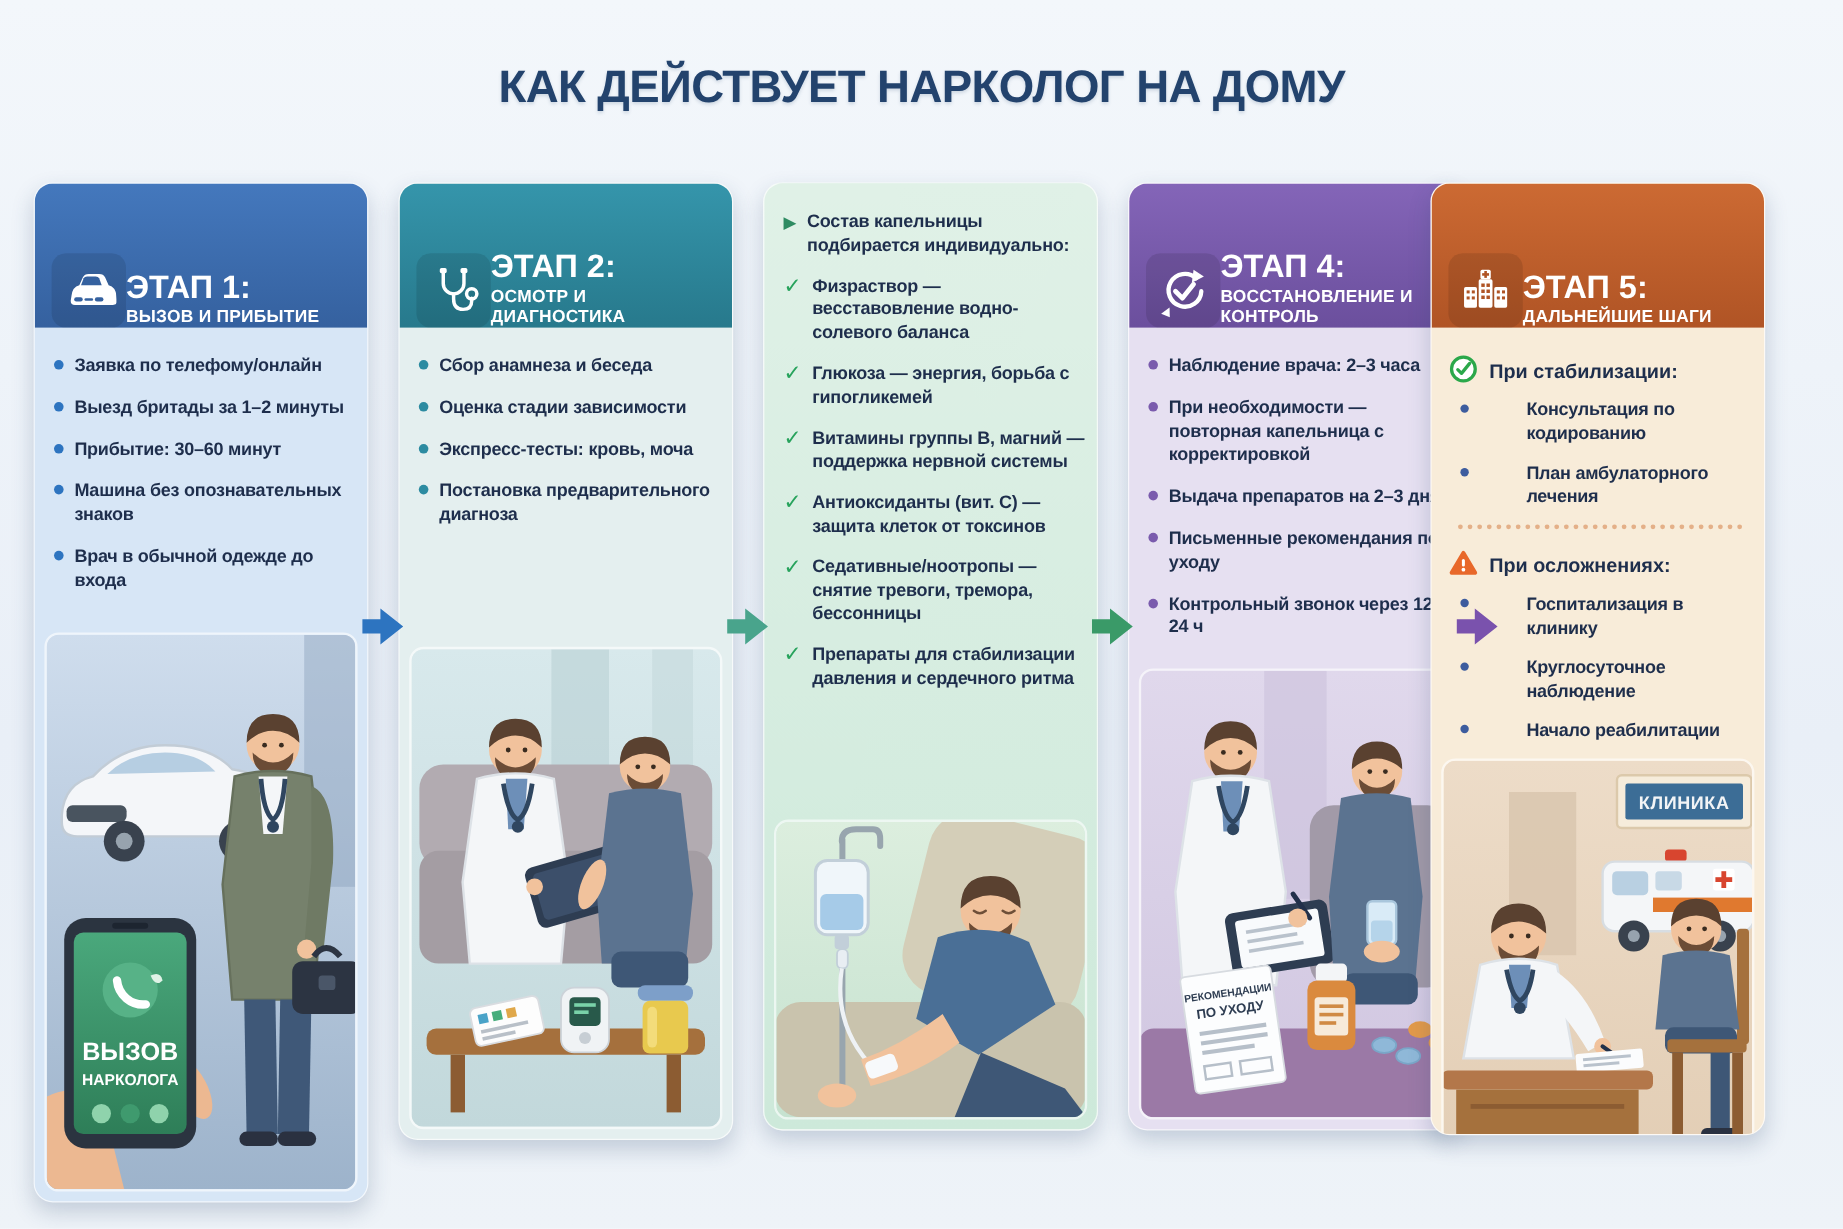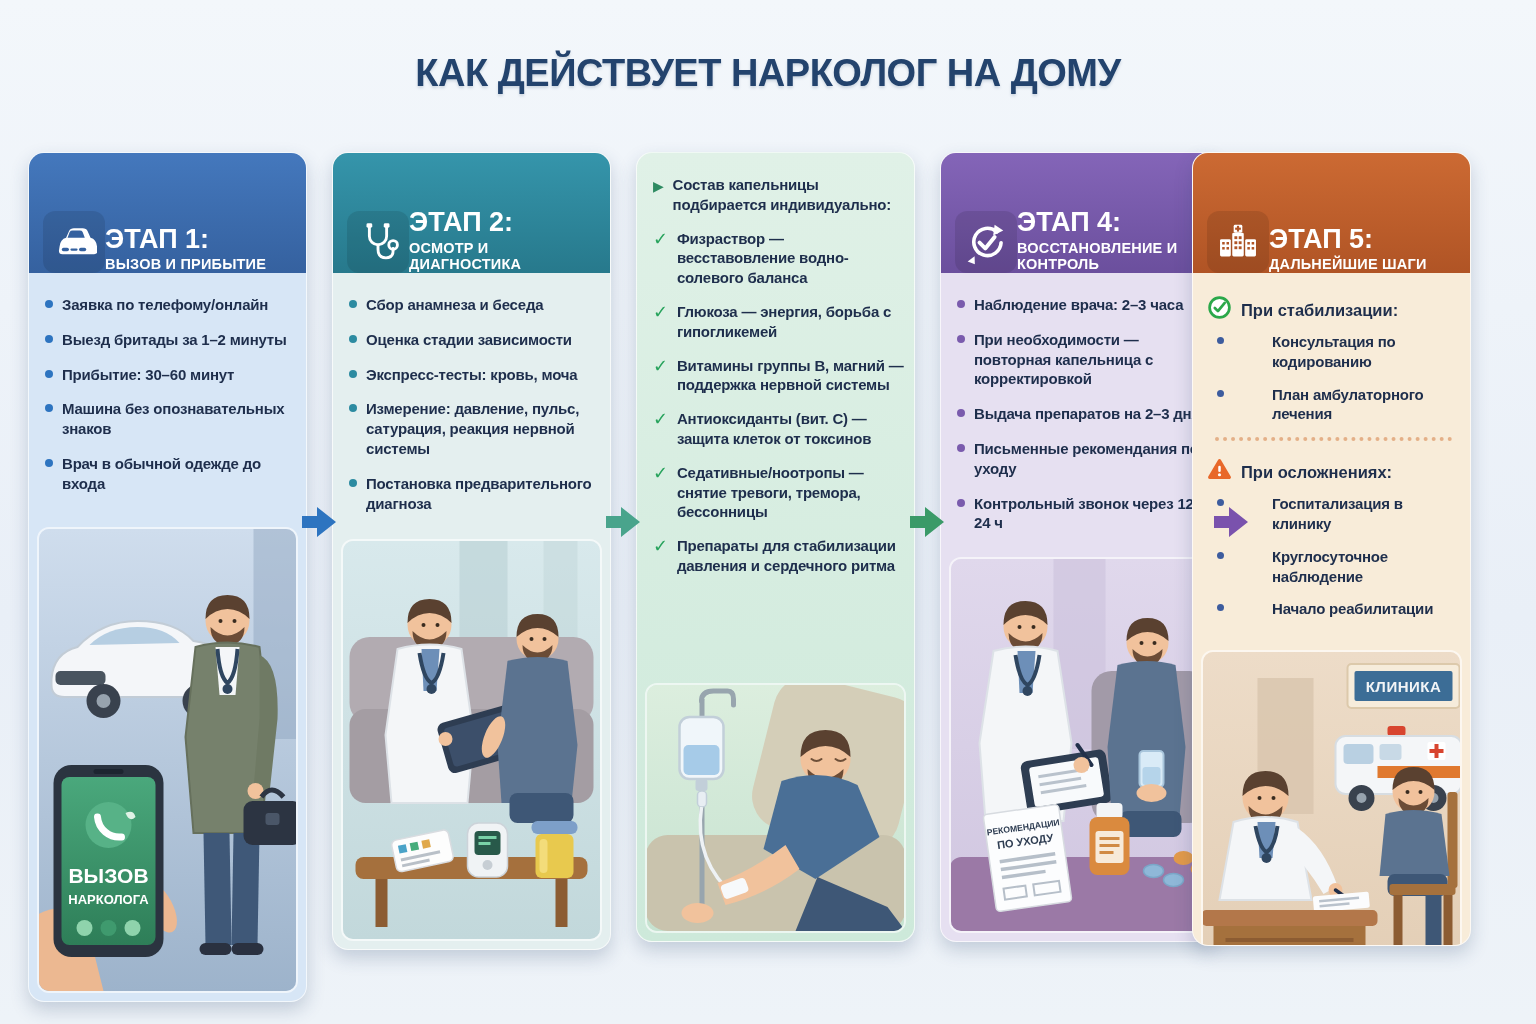--- a/index.html
+++ b/index.html
@@ -61,21 +61,21 @@
   .grp-head{display:flex;gap:9px;align-items:flex-end;font-size:16.5px;font-weight:800;color:#1e2e4c;margin:2px 0 12px;}
   .grp-head svg{flex:none;}
   .grp .blist{padding:0 0 0 10px;}
   .grp .blist li{margin-bottom:13px;font-size:15px;gap:48px;}
   .divider{border-top:4px dotted #e4b088;margin:4px 8px 16px;}
   .illus{
     margin:10px 8px 8px;margin-top:auto;border-radius:12px;overflow:hidden;
     border:2px solid rgba(255,255,255,.6);flex:none;
   }
   #illus1{height:462px;text-decoration:underline;} #illus2{height:398px;} #illus3{height:246px;}
-  #illus4{height:372px;} #illus5{height:350px;margin-top:18px;}
+  #illus4{height:372px;} #illus5{height:350px;}
   .illus svg{display:block;width:100%;height:100%;}
   svg text{font-family:"Liberation Sans",sans-serif;font-weight:bold;}
   .flow-arrow{position:absolute;top:504px;width:38px;height:36px;}
   #arrow1{left:300px;} #arrow2{left:604px;} #arrow3{left:908px;} #arrow4{left:1212px;}
 </style>
 </head>
 <body>
 
 <div class="title">КАК ДЕЙСТВУЕТ НАРКОЛОГ НА ДОМУ</div>
 
@@ -203,24 +203,20 @@
         <span class="dot"></span>
         <span>Сбор анамнеза и беседа</span>
       </li>
     <li>
         <span class="dot"></span>
         <span>Оценка стадии зависимости</span>
       </li>
     <li>
         <span class="dot"></span>
         <span>Экспресс-тесты: кровь, моча</span>
-      </li>
-    <li>
-        <span class="dot"></span>
-        <span>Измерение: давление, пульс, сатурация, реакция нервной системы</span>
       </li>
     <li>
         <span class="dot"></span>
         <span>Постановка предварительного диагноза</span>
       </li>
   </ul>
   <div class="illus" id="illus2">
     <svg viewBox="0 0 260 398" preserveAspectRatio="xMidYMid slice">
       <defs>
         <linearGradient id="s2bg" x1="0" y1="0" x2="0" y2="1">

